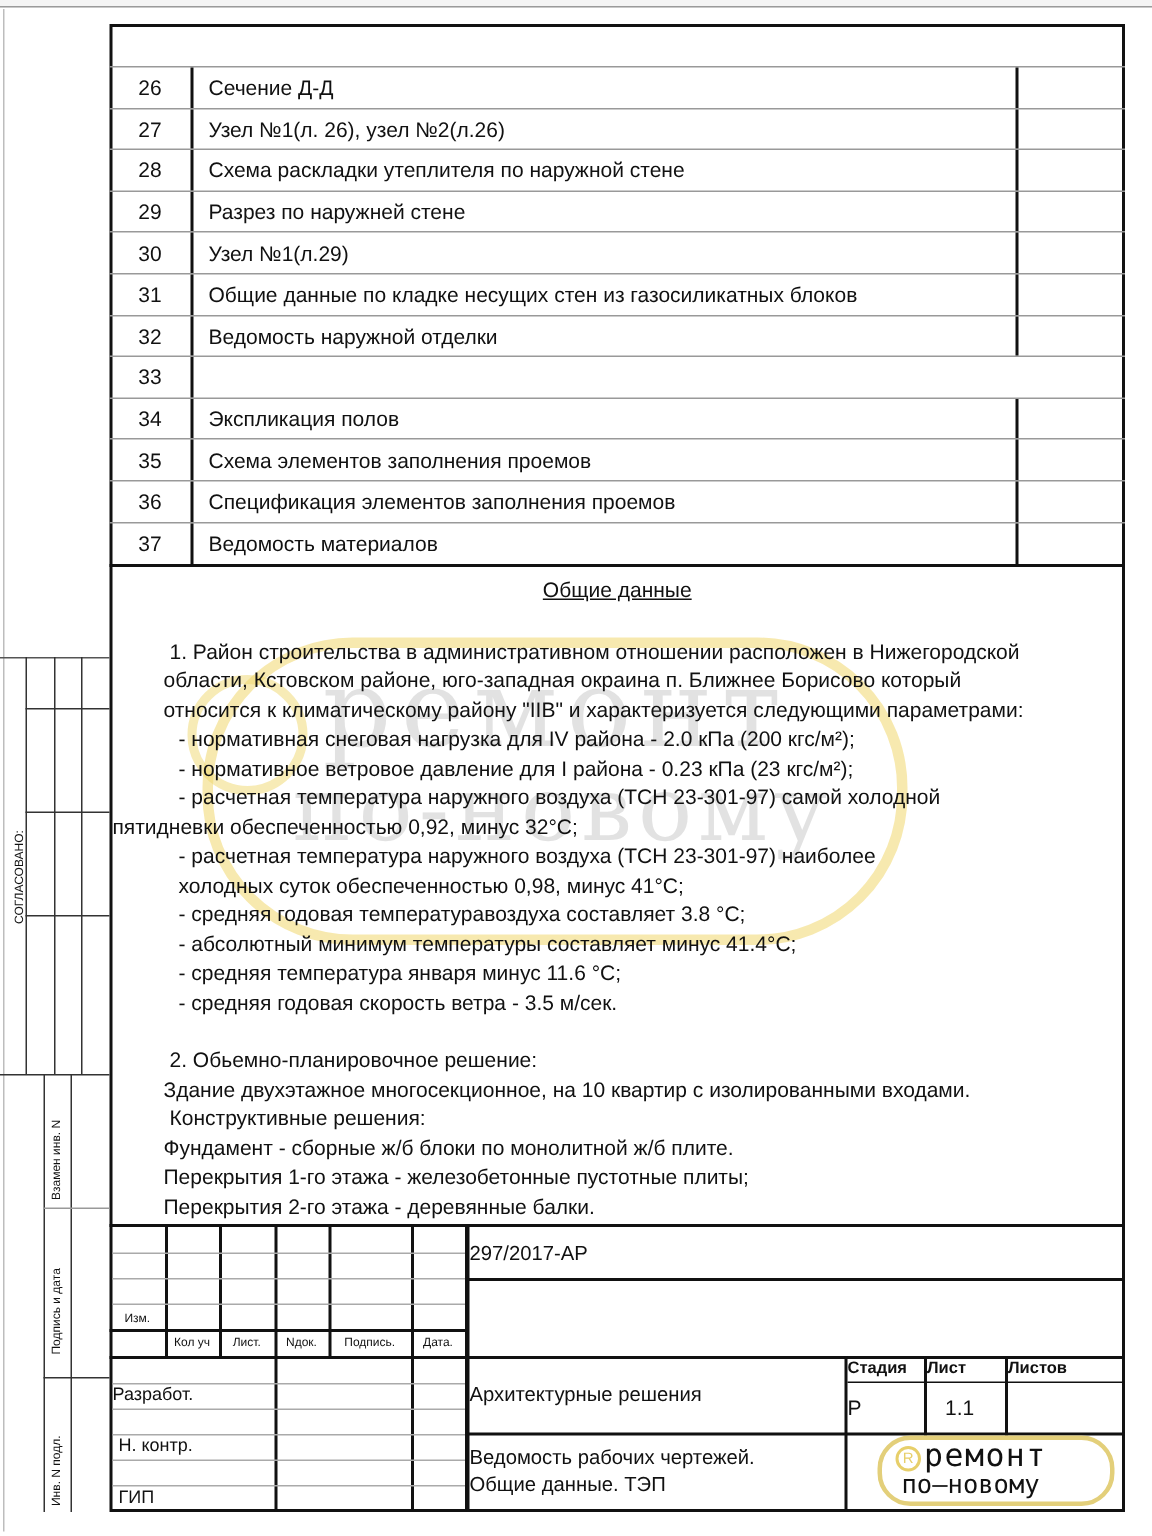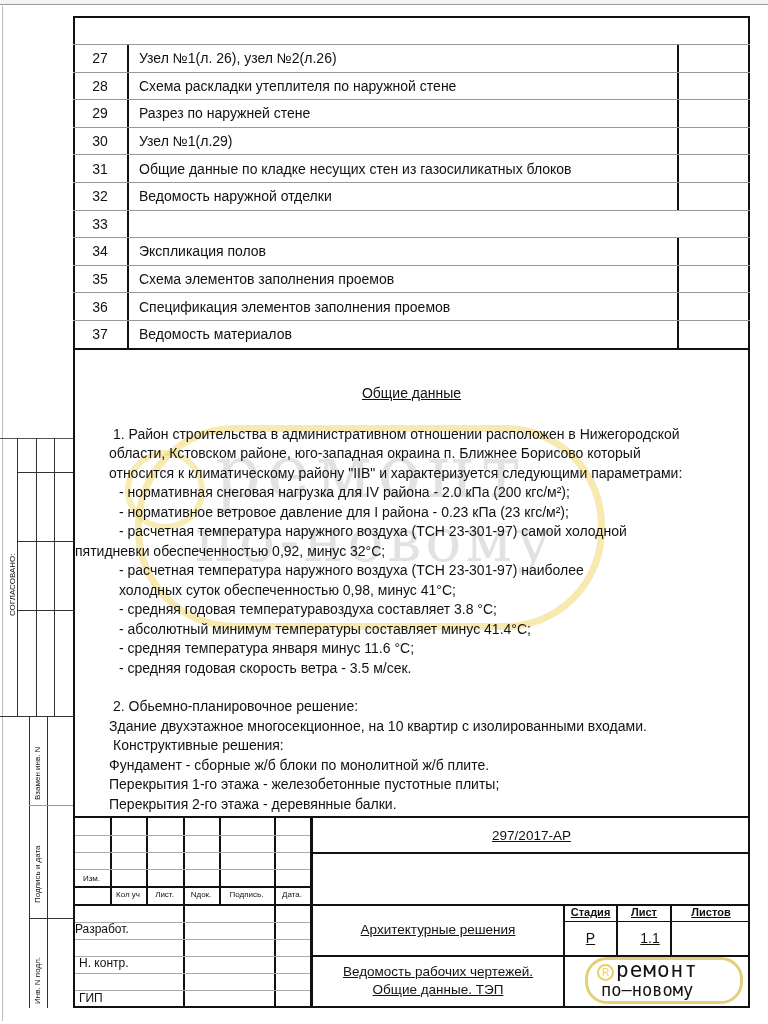--- a/index.html
+++ b/index.html
@@ -36,21 +36,21 @@
   .wm-t1 { position: absolute; left: 215px; top: 430px; font-family: "DejaVu Serif", serif; font-size: 72px; letter-spacing: 6px; color: rgba(150,150,150,0.28); pointer-events: none; }
   .wm-t2 { position: absolute; left: 195px; top: 505px; font-family: "DejaVu Serif", serif; font-size: 60px; letter-spacing: 4px; color: rgba(150,150,150,0.28); pointer-events: none; }
 
   
   .tb { position: absolute; left: 73px; top: 816px; width: 677px; height: 192px; border-top: 2px solid #111; }
   .vl { position: absolute; background: #111; width: 2px; }
   .hl { position: absolute; background: #111; height: 2px; }
   .thin { position: absolute; background: #aaa; height: 1px; }
   .tb-small { position: absolute; font-size: 8px; text-align: center; }
   .tb-txt { position: absolute; font-size: 12px; }
-  .tb-center { position: absolute; text-align: center; font-size: 13.5px; text-decoration: underline; }
+  .tb-center { position: absolute; font-size: 13.5px; }
 
   .logo { position: absolute; left: 585px; top: 957px; width: 158px; height: 47px; border: 3px solid #e3cf7a; border-radius: 22px; }
   .logo-r { position: absolute; left: 9px; top: 4px; width: 17px; height: 17px; border-radius: 50%; border: 2px solid #e7cf6a; color: #e7cf6a; font-size: 10px; text-align: center; line-height: 13px; }
   .logo-l1 { position: absolute; left: 28px; top: -2px; font-family: "DejaVu Sans Mono", monospace; font-size: 21px; letter-spacing: 1px; color: #111; }
   .logo-l2 { position: absolute; left: 13px; top: 20px; font-family: "DejaVu Sans Mono", monospace; font-size: 17px; color: #111; }
 
   
   .side { position: absolute; left: 0; top: 438px; width: 73px; height: 570px; }
   .side-rot { position: absolute; font-size: 8px; transform: rotate(-90deg); transform-origin: left top; white-space: nowrap; }
 </style>
@@ -63,20 +63,25 @@
 <div class="wm"></div>
 <div class="wm-r"></div>
 <div class="wm-t1">ремонт</div>
 <div class="wm-t2">по-новому</div>
 
 <div class="frame"></div>
 
 <div class="toc">
   <div class="toc-head"></div>
   <div id="toc-rows">
+      <div class="toc-row">
+        <div class="toc-num">26</div>
+        <div class="toc-title">Сечение Д-Д</div>
+        <div class="toc-extra"></div>
+      </div>
       <div class="toc-row">
         <div class="toc-num">27</div>
         <div class="toc-title">Узел №1(л. 26), узел №2(л.26)</div>
         <div class="toc-extra"></div>
       </div>
       <div class="toc-row">
         <div class="toc-num">28</div>
         <div class="toc-title">Схема раскладки утеплителя по наружной стене</div>
         <div class="toc-extra"></div>
       </div>

